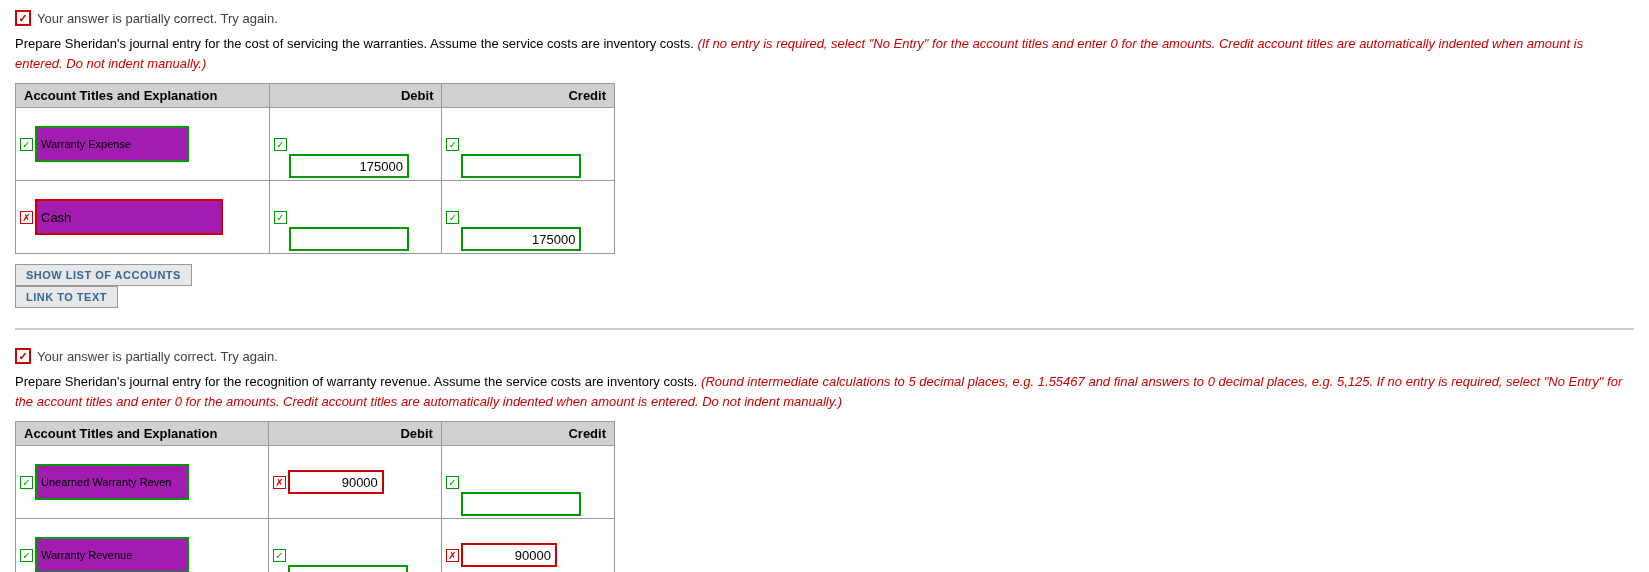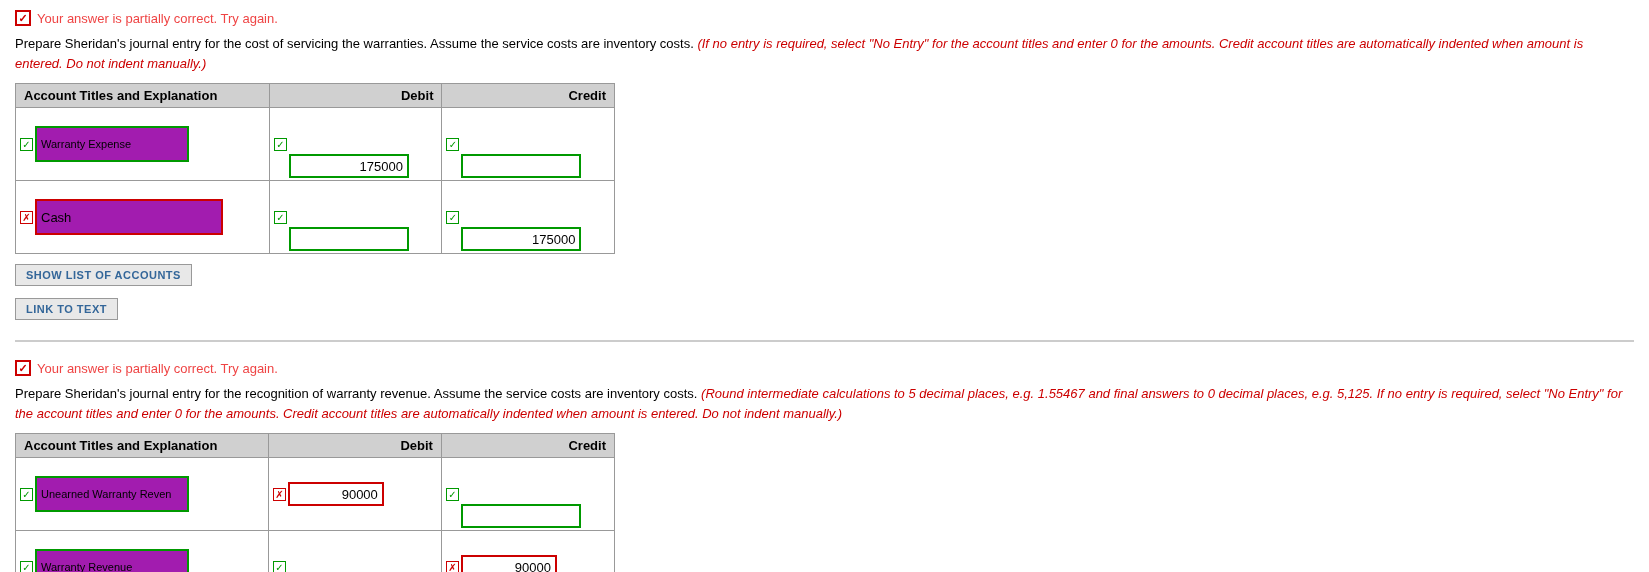--- a/index.html
+++ b/index.html
@@ -24,21 +24,21 @@
       background: #fff;
       display: inline-flex;
       align-items: center;
       justify-content: center;
       font-size: 11px;
       color: #c00;
       font-weight: bold;
     }
     .status-text {
       font-size: 13px;
-      color: #ef4444;
+      color: #404040;
     }
     .instruction {
       margin-bottom: 10px;
       font-size: 13px;
       line-height: 1.5;
     }
     .instruction .red-italic {
       color: #c00;
       font-style: italic;
     }
@@ -119,21 +119,21 @@
       padding: 2px 4px;
       font-size: 13px;
       width: 96px;
       height: 24px;
       text-align: right;
       background: #fff;
     }
     .buttons-row {
       display: flex;
       flex-direction: column;
-      gap: 12px;
+      gap: 0;
       margin-top: 8px;
     }
     .action-btn {
       border: 1px solid #999;
       background: #e8e8e8;
       padding: 4px 10px;
       font-size: 11px;
       font-weight: bold;
       color: #336699;
       cursor: pointer;

